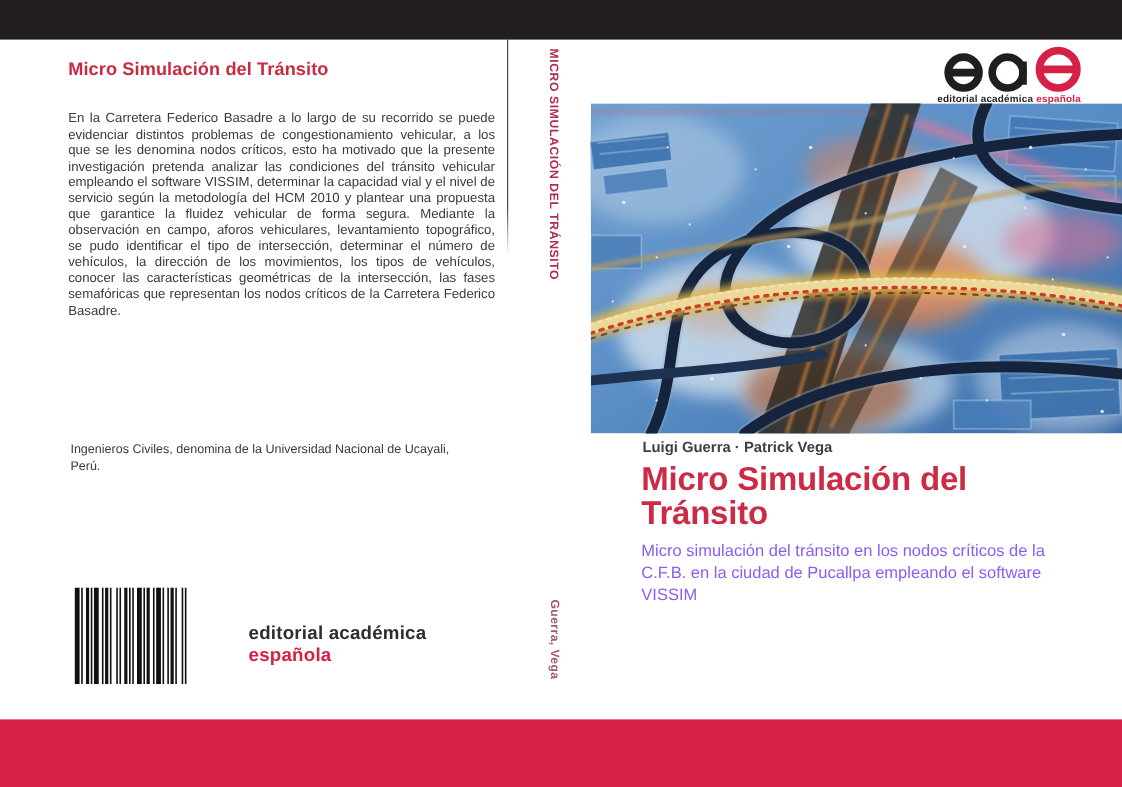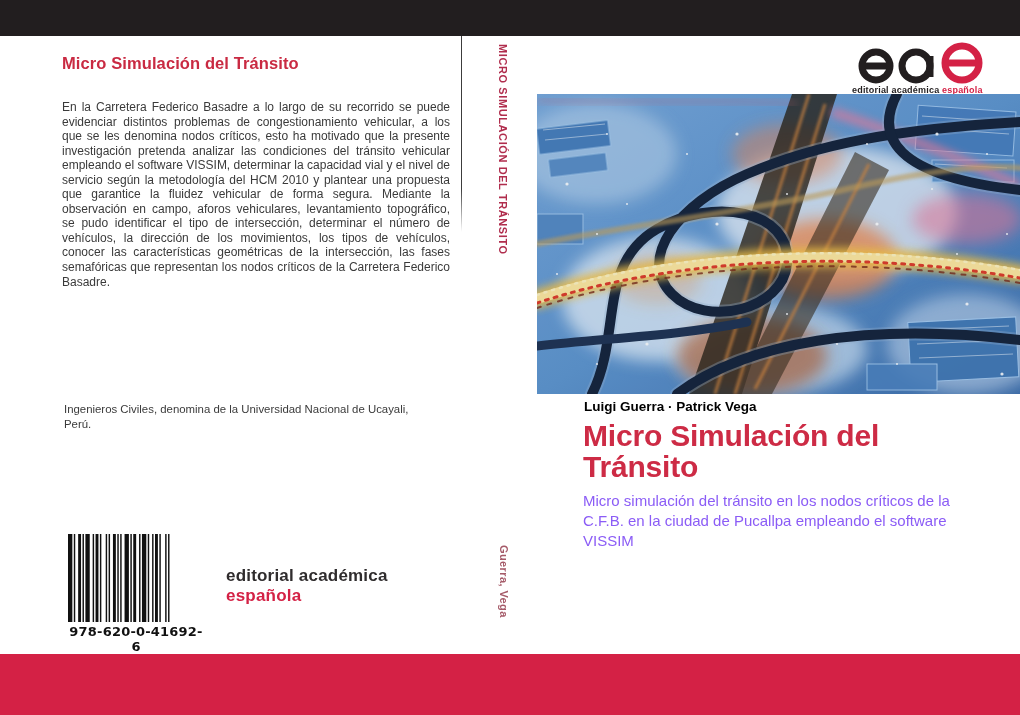--- a/index.html
+++ b/index.html
@@ -58,21 +58,21 @@
   .eae-logo .glyphs{display:block;margin-left:2px;}
   .eae-logo .logo-caption{
     margin-top:1px;font-size:9px;font-weight:bold;letter-spacing:.2px;color:#221e1f;white-space:nowrap;
   }
   .eae-logo .logo-caption .red{color:#d42145;}
 
   
   .photo{position:absolute;left:537px;top:94px;width:483px;height:300px;}
   .front-authors{
     position:absolute;left:584px;top:399px;width:420px;
-    font-size:13.5px;font-weight:bold;color:#000000;
+    font-size:13.5px;font-weight:bold;color:#404040;
   }
   .front-title{
     position:absolute;left:583px;top:420px;width:345px;
     font-size:30px;line-height:31px;font-weight:bold;color:#cd2b45;letter-spacing:-.2px;
   }
   .front-subtitle{
     position:absolute;left:583px;top:491px;width:402px;
     font-size:15px;line-height:20px;font-weight:normal;color:#8b5cf6;
   }
 </style>
@@ -108,21 +108,20 @@
         <rect x="67.25" y="0" width="2.90" height="88" fill="#111"></rect>
         <rect x="73.05" y="0" width="1.45" height="88" fill="#111"></rect>
         <rect x="75.95" y="0" width="4.35" height="88" fill="#111"></rect>
         <rect x="81.75" y="0" width="1.45" height="88" fill="#111"></rect>
         <rect x="86.10" y="0" width="1.45" height="88" fill="#111"></rect>
         <rect x="89.00" y="0" width="2.90" height="88" fill="#111"></rect>
         <rect x="93.35" y="0" width="1.45" height="88" fill="#111"></rect>
         <rect x="99.15" y="0" width="1.45" height="88" fill="#111"></rect>
         <rect x="102.05" y="0" width="1.45" height="88" fill="#111"></rect>
       </svg>
-    <div class="isbn">978-620-0-41692-6</div>
   </div>
 
   <div class="publisher-wordmark">
     <span>editorial académica</span>
     <span> </span>
     <span class="red">española</span>
   </div>
 
   <div class="spine-divider"></div>
   <div class="spine-title">MICRO SIMULACIÓN DEL TRÁNSITO</div>

